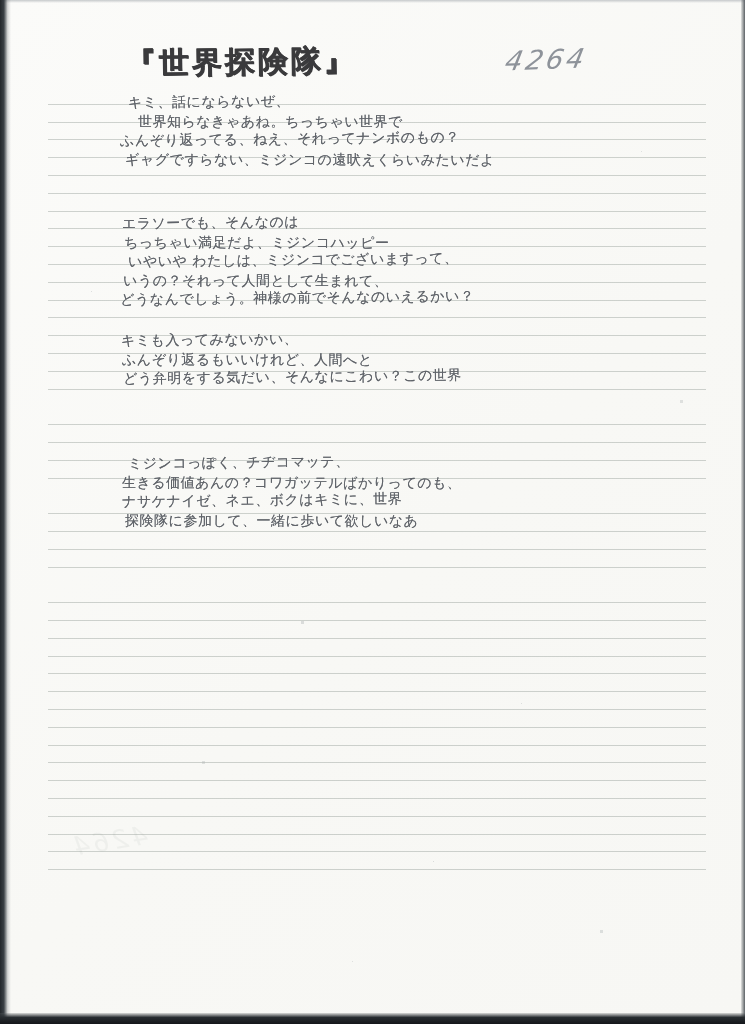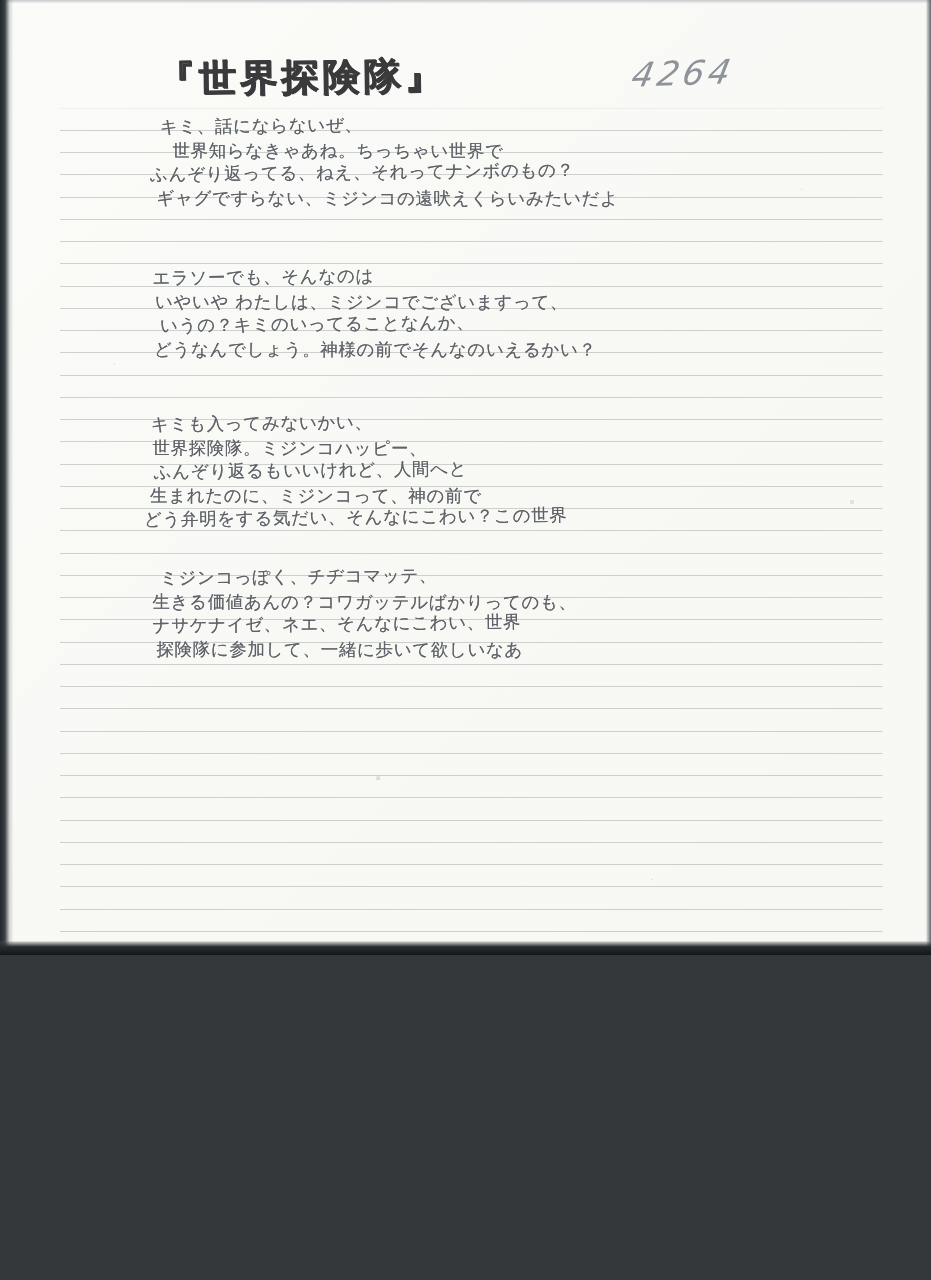--- a/index.html
+++ b/index.html
@@ -1,17 +1,17 @@
 <!DOCTYPE html>
 <html><head>
 <meta charset="utf-8">
 <style>
   html,body { margin:0; padding:0; background:#34383b; }
   .scan {
-    position:relative; width:745px; height:764px; overflow:hidden;
+    position:relative; width:745px; height:1024px; overflow:hidden;
     background:linear-gradient(135deg,#fbfbf9 0%,#f8f8f5 55%,#f7f7f4 100%);
     font-family:"DejaVu Sans", sans-serif;
   }
   
   .edge-left   { position:absolute; left:0; top:0; width:11px; height:100%;
                  background:linear-gradient(to right,#22272b 0%,#3a4045 35%,rgba(120,126,130,.28) 70%,transparent 100%); }
   .edge-bottom { position:absolute; left:0; bottom:0; width:100%; height:11px;
                  background:linear-gradient(to top,#14171a 0%,#272c30 60%,rgba(110,115,118,.22) 100%); }
   .edge-right  { position:absolute; right:0; top:0; width:4px; height:100%;
                  background:linear-gradient(to left,#5b6064,rgba(140,144,147,.2)); }
@@ -90,37 +90,36 @@
 
   <div class="stanza" id="stanza-1">
     <div class="line">キミ、話にならないぜ、</div>
     <div class="line">世界知らなきゃあね。ちっちゃい世界で</div>
     <div class="line">ふんぞり返ってる、ねえ、それってナンボのもの？</div>
     <div class="line">ギャグですらない、ミジンコの遠吠えくらいみたいだよ</div>
   </div>
 
   <div class="stanza" id="stanza-2">
     <div class="line">エラソーでも、そんなのは</div>
+    <div class="line">ちっちゃい満足だよ、ミジンコハッピー</div>
     <div class="line">いやいや わたしは、ミジンコでございますって、</div>
-    <div class="line">いうの？キミのいってることなんか、</div>
+    <div class="line">いうの？それって人間として生まれて、</div>
     <div class="line">どうなんでしょう。神様の前でそんなのいえるかい？</div>
   </div>
 
   <div class="stanza" id="stanza-3">
     <div class="line">キミも入ってみないかい、</div>
-    <div class="line">世界探険隊。ミジンコハッピー、</div>
     <div class="line">ふんぞり返るもいいけれど、人間へと</div>
-    <div class="line">生まれたのに、ミジンコって、神の前で</div>
     <div class="line">どう弁明をする気だい、そんなにこわい？この世界</div>
   </div>
 
   <div class="stanza" id="stanza-4">
     <div class="line">ミジンコっぽく、チヂコマッテ、</div>
     <div class="line">生きる価値あんの？コワガッテルばかりってのも、</div>
-    <div class="line">ナサケナイゼ、ネエ、そんなにこわい、世界</div>
+    <div class="line">ナサケナイゼ、ネエ、ボクはキミに、世界</div>
     <div class="line">探険隊に参加して、一緒に歩いて欲しいなあ</div>
   </div>
 
   <div class="ghost">4264</div>
   <div class="specks"></div>
 
   <div class="edge-top"></div>
   <div class="edge-left"></div>
   <div class="edge-right"></div>
   <div class="edge-bottom"></div>

